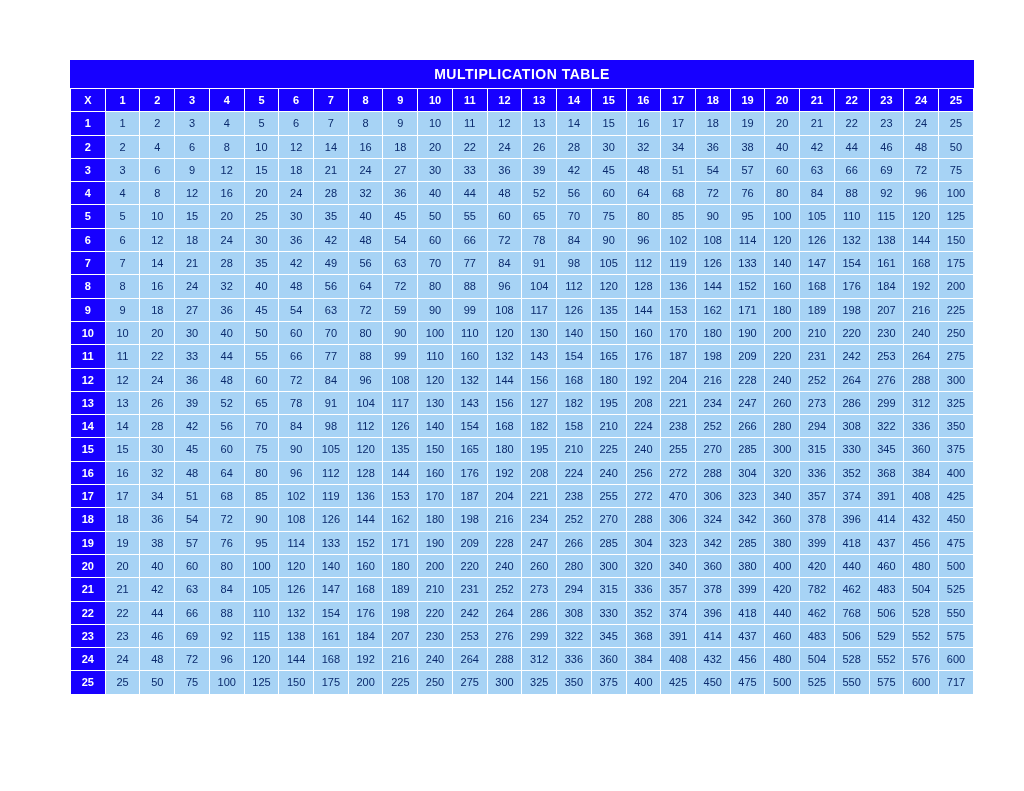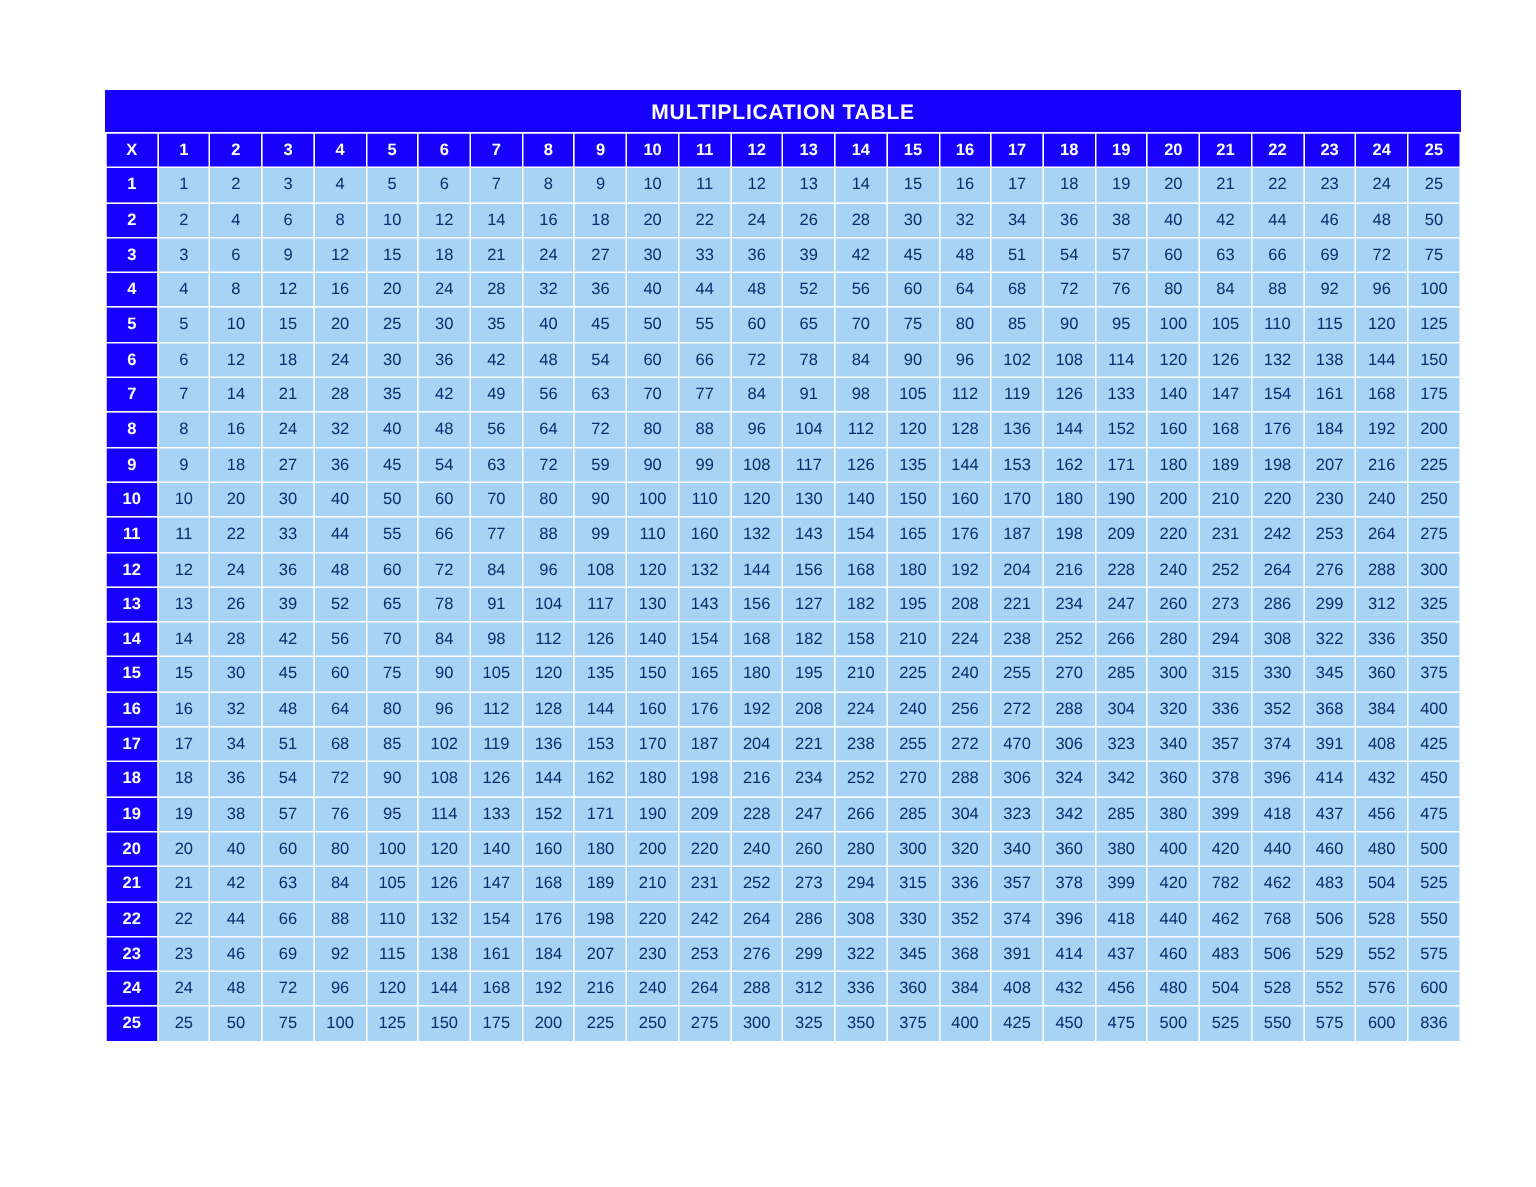--- a/index.html
+++ b/index.html
@@ -778,17 +778,17 @@
           <td class="cell">375</td>
           <td class="cell">400</td>
           <td class="cell">425</td>
           <td class="cell">450</td>
           <td class="cell">475</td>
           <td class="cell">500</td>
           <td class="cell">525</td>
           <td class="cell">550</td>
           <td class="cell">575</td>
           <td class="cell">600</td>
-          <td class="cell">836</td>
+          <td class="cell">717</td>
         </tr>
       </tbody>
   </table>
 </div>
 
 </body></html>

